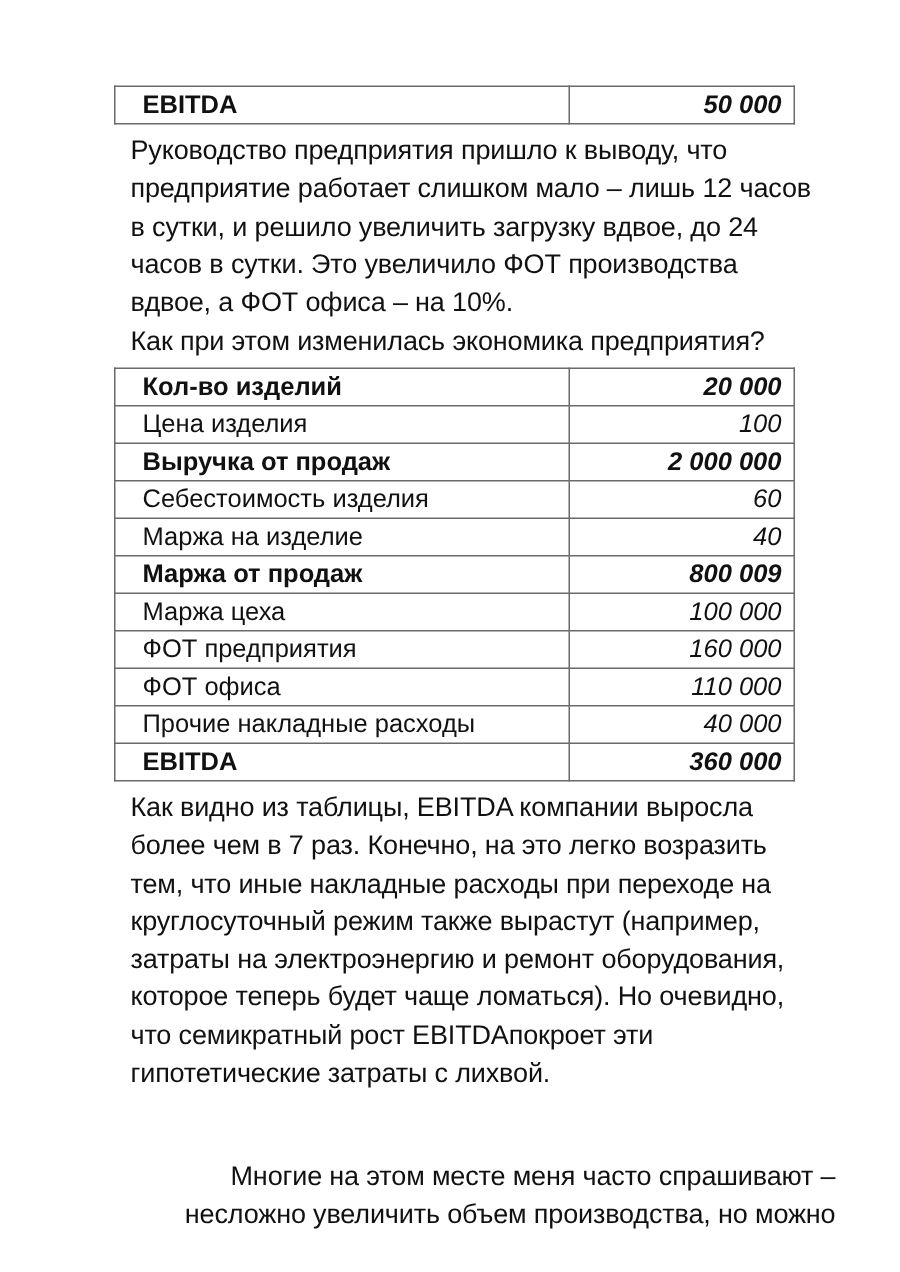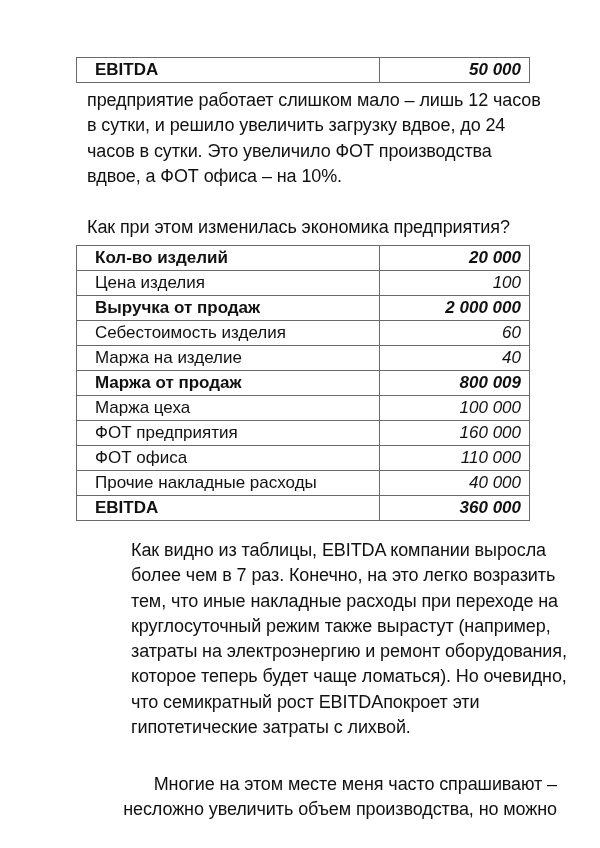--- a/index.html
+++ b/index.html
@@ -41,20 +41,21 @@
     </colgroup>
   <tbody>
     <tr class="bold">
       <td>EBITDA</td>
       <td class="val">50 000</td>
     </tr>
   </tbody>
 </table>
 
 <p class="para" style="top:88px;">
+  <span class="ln">Руководство предприятия пришло к выводу, что</span>
   <span class="ln">предприятие работает слишком мало – лишь 12 часов</span>
   <span class="ln">в сутки, и решило увеличить загрузку вдвое, до 24</span>
   <span class="ln">часов в сутки. Это увеличило ФОТ производства</span>
   <span class="ln">вдвое, а ФОТ офиса – на 10%.</span>
 </p>
 
 <p class="para" style="top:215px;">
   <span class="ln">Как при этом изменилась экономика предприятия?</span>
 </p>
 
@@ -104,21 +105,21 @@
       <td>Прочие накладные расходы</td>
       <td class="val">40 000</td>
     </tr>
     <tr class="bold">
       <td>EBITDA</td>
       <td class="val">360 000</td>
     </tr>
   </tbody>
 </table>
 
-<p class="para" style="top:538px;margin-left:44px;">
+<p class="para" style="top:526px;">
   <span class="ln">Как видно из таблицы, EBITDA компании выросла</span>
   <span class="ln">более чем в 7 раз. Конечно, на это легко возразить</span>
   <span class="ln">тем, что иные накладные расходы при переходе на</span>
   <span class="ln">круглосуточный режим также вырастут (например,</span>
   <span class="ln">затраты на электроэнергию и ремонт оборудования,</span>
   <span class="ln">которое теперь будет чаще ломаться). Но очевидно,</span>
   <span class="ln">что семикратный рост EBITDAпокроет эти</span>
   <span class="ln">гипотетические затраты с лихвой.</span>
 </p>
 

